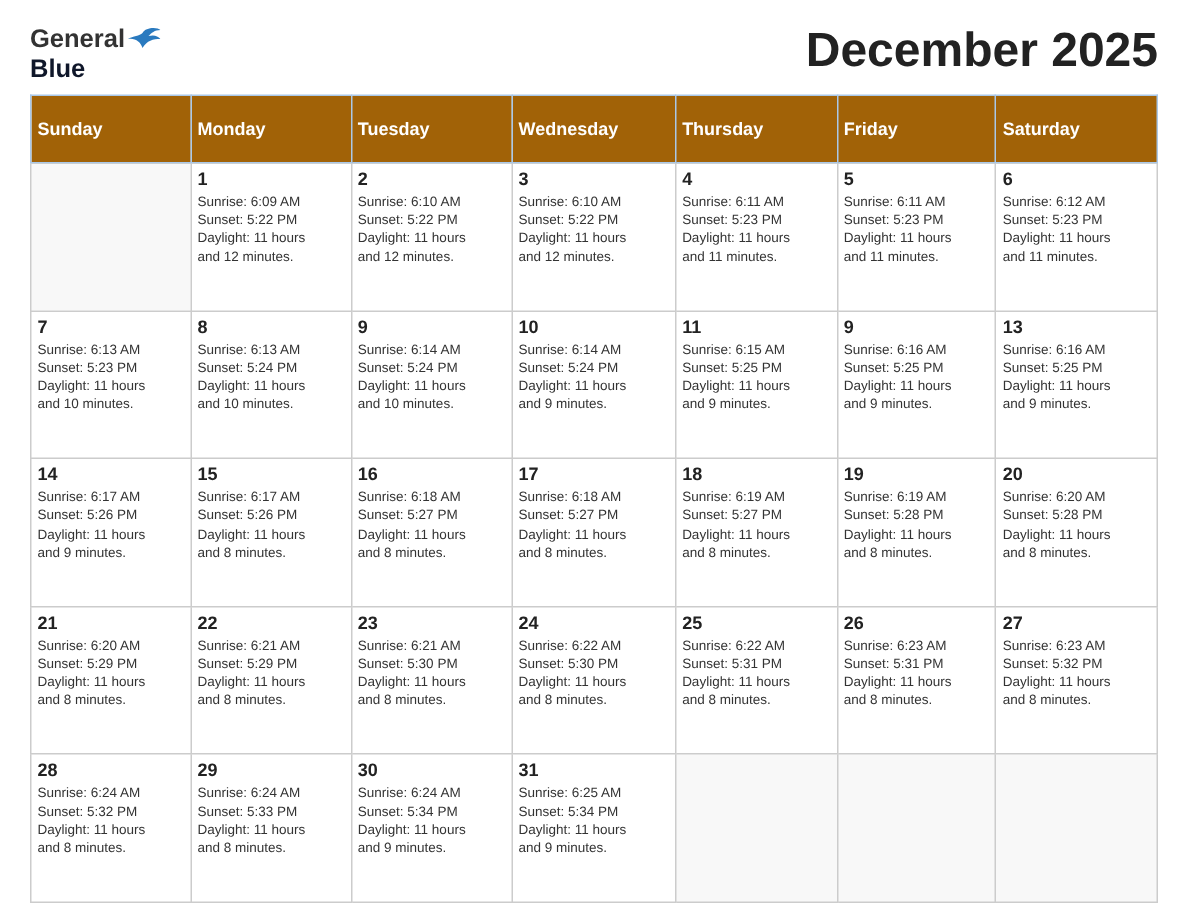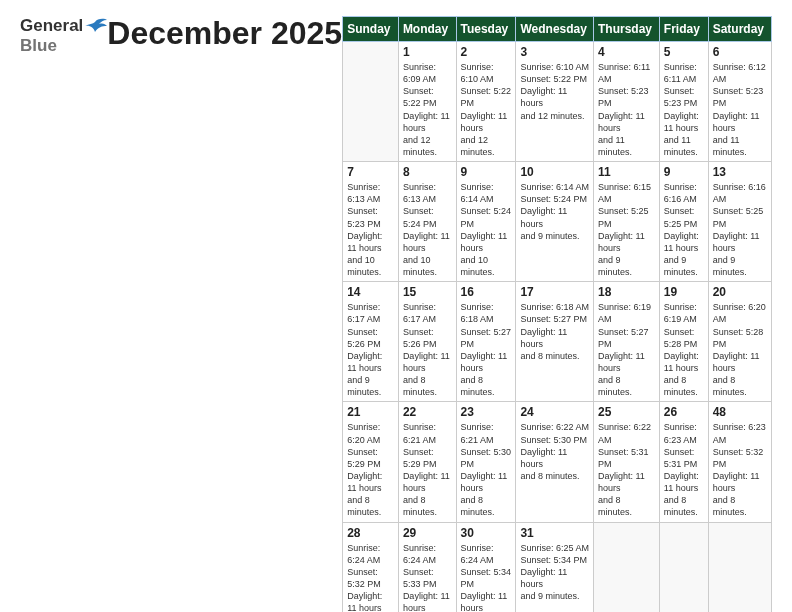--- a/index.html
+++ b/index.html
@@ -8,21 +8,21 @@
       background: #fff;
       width: 792px;
       height: 612px;
       overflow: hidden;
     }
     .page {
       width: 792px;
       height: 612px;
       padding: 16px 20px 10px 20px;
       display: flex;
-      flex-direction: row;
+      flex-direction: column;
     }
     .header {
       display: flex;
       align-items: flex-start;
       justify-content: space-between;
       margin-bottom: 8px;
     }
     .logo {
       display: flex;
       align-items: center;
@@ -41,25 +41,25 @@
       font-size: 14px;
       color: #444;
       margin-top: 2px;
     }
     .calendar {
       width: 100%;
       border-collapse: collapse;
       flex: 1;
     }
     .calendar th {
-      background: #14532d;
+      background: #a16207;
       color: #fff;
       font-size: 12px;
       font-weight: bold;
-      padding: 5px 4px;
+      padding: 15px 4px;
       text-align: left;
       border: 1px solid #aac8e8;
     }
     .calendar td {
       border: 1px solid #ccc;
       vertical-align: top;
       padding: 3px 4px;
       font-size: 9.5px;
       color: #333;
       width: 113px;
@@ -87,21 +87,21 @@
 
 <div class="page">
   <div class="header">
     <div class="logo">
       <div>
         <div style="font-size:17px;font-weight:bold;color:#333;line-height:1.15;">
           General<svg style="display:inline-block;vertical-align:middle;margin-left:2px;" width="22" height="18" viewBox="0 0 22 18">
               <path d="M10 4 C12 0, 20 0, 22 2 C18 2, 16 4, 14 6 C18 5, 20 6, 22 8 C17 8, 13 9, 10 14 C9 10, 5 7, 0 8 C4 6, 8 6, 10 4Z" fill="#2a7abf"></path>
             </svg>
         </div>
-        <div style="font-size:17px;font-weight:bold;color:#737373;line-height:1.15;">Blue</div>
+        <div style="font-size:17px;font-weight:bold;color:#0f172a;line-height:1.15;">Blue</div>
       </div>
     </div>
     <div class="title-block">
       <div class="month-title">December 2025</div>
     </div>
   </div>
 
   <table class="calendar">
     <thead>
       <tr>
@@ -299,21 +299,21 @@
 and 8 minutes.</div>
           </td>
           <td>
             <span class="day-num">26</span>
             <div class="day-info" style="white-space: pre-line;">Sunrise: 6:23 AM
 Sunset: 5:31 PM
 Daylight: 11 hours
 and 8 minutes.</div>
           </td>
           <td>
-            <span class="day-num">48</span>
+            <span class="day-num">27</span>
             <div class="day-info" style="white-space: pre-line;">Sunrise: 6:23 AM
 Sunset: 5:32 PM
 Daylight: 11 hours
 and 8 minutes.</div>
           </td>
         </tr>
         <tr>
           <td>
             <span class="day-num">28</span>
             <div class="day-info" style="white-space: pre-line;">Sunrise: 6:24 AM

